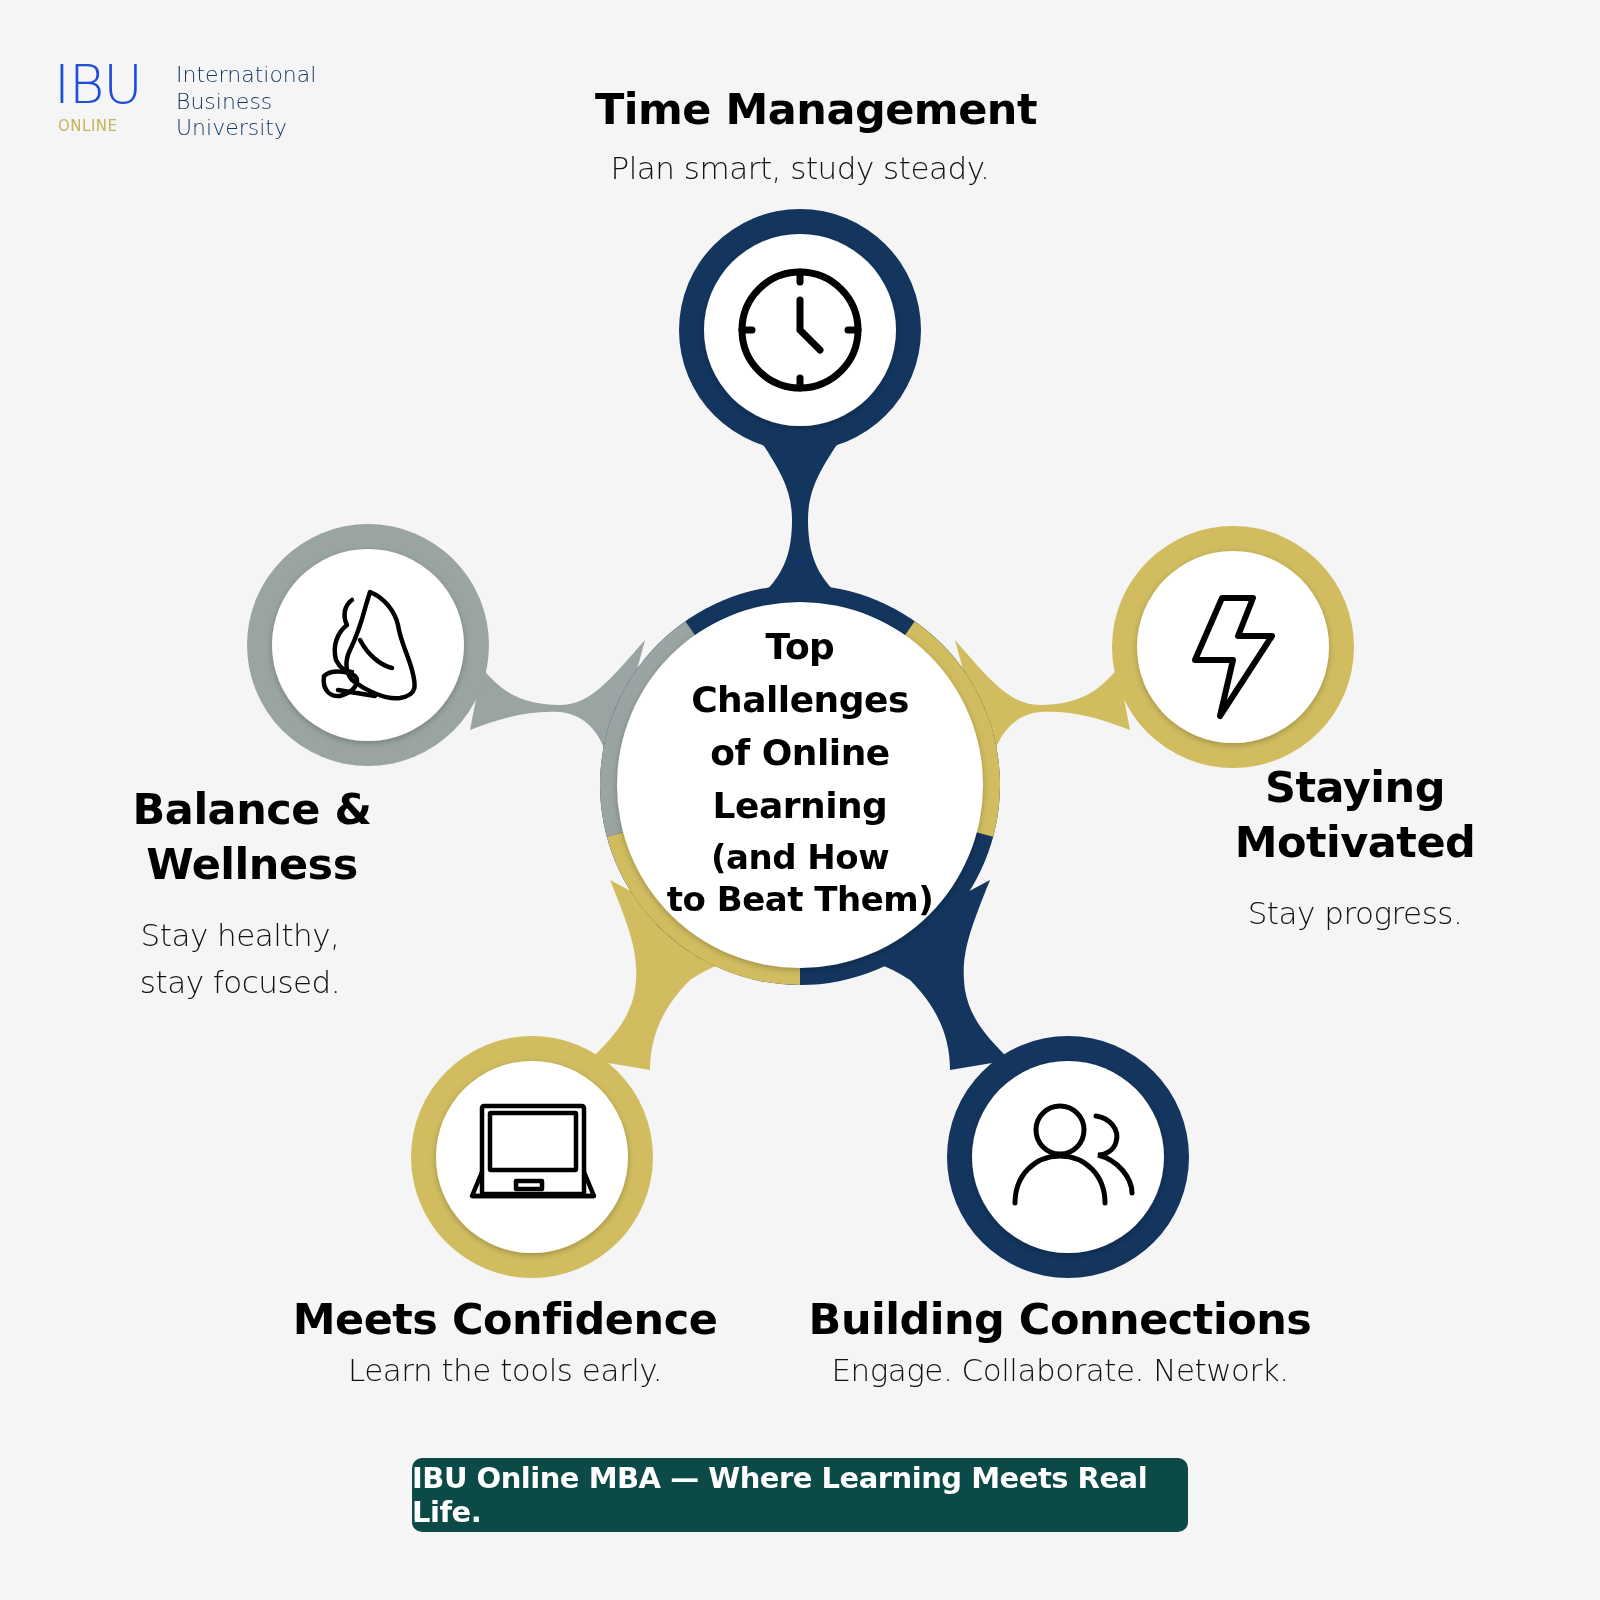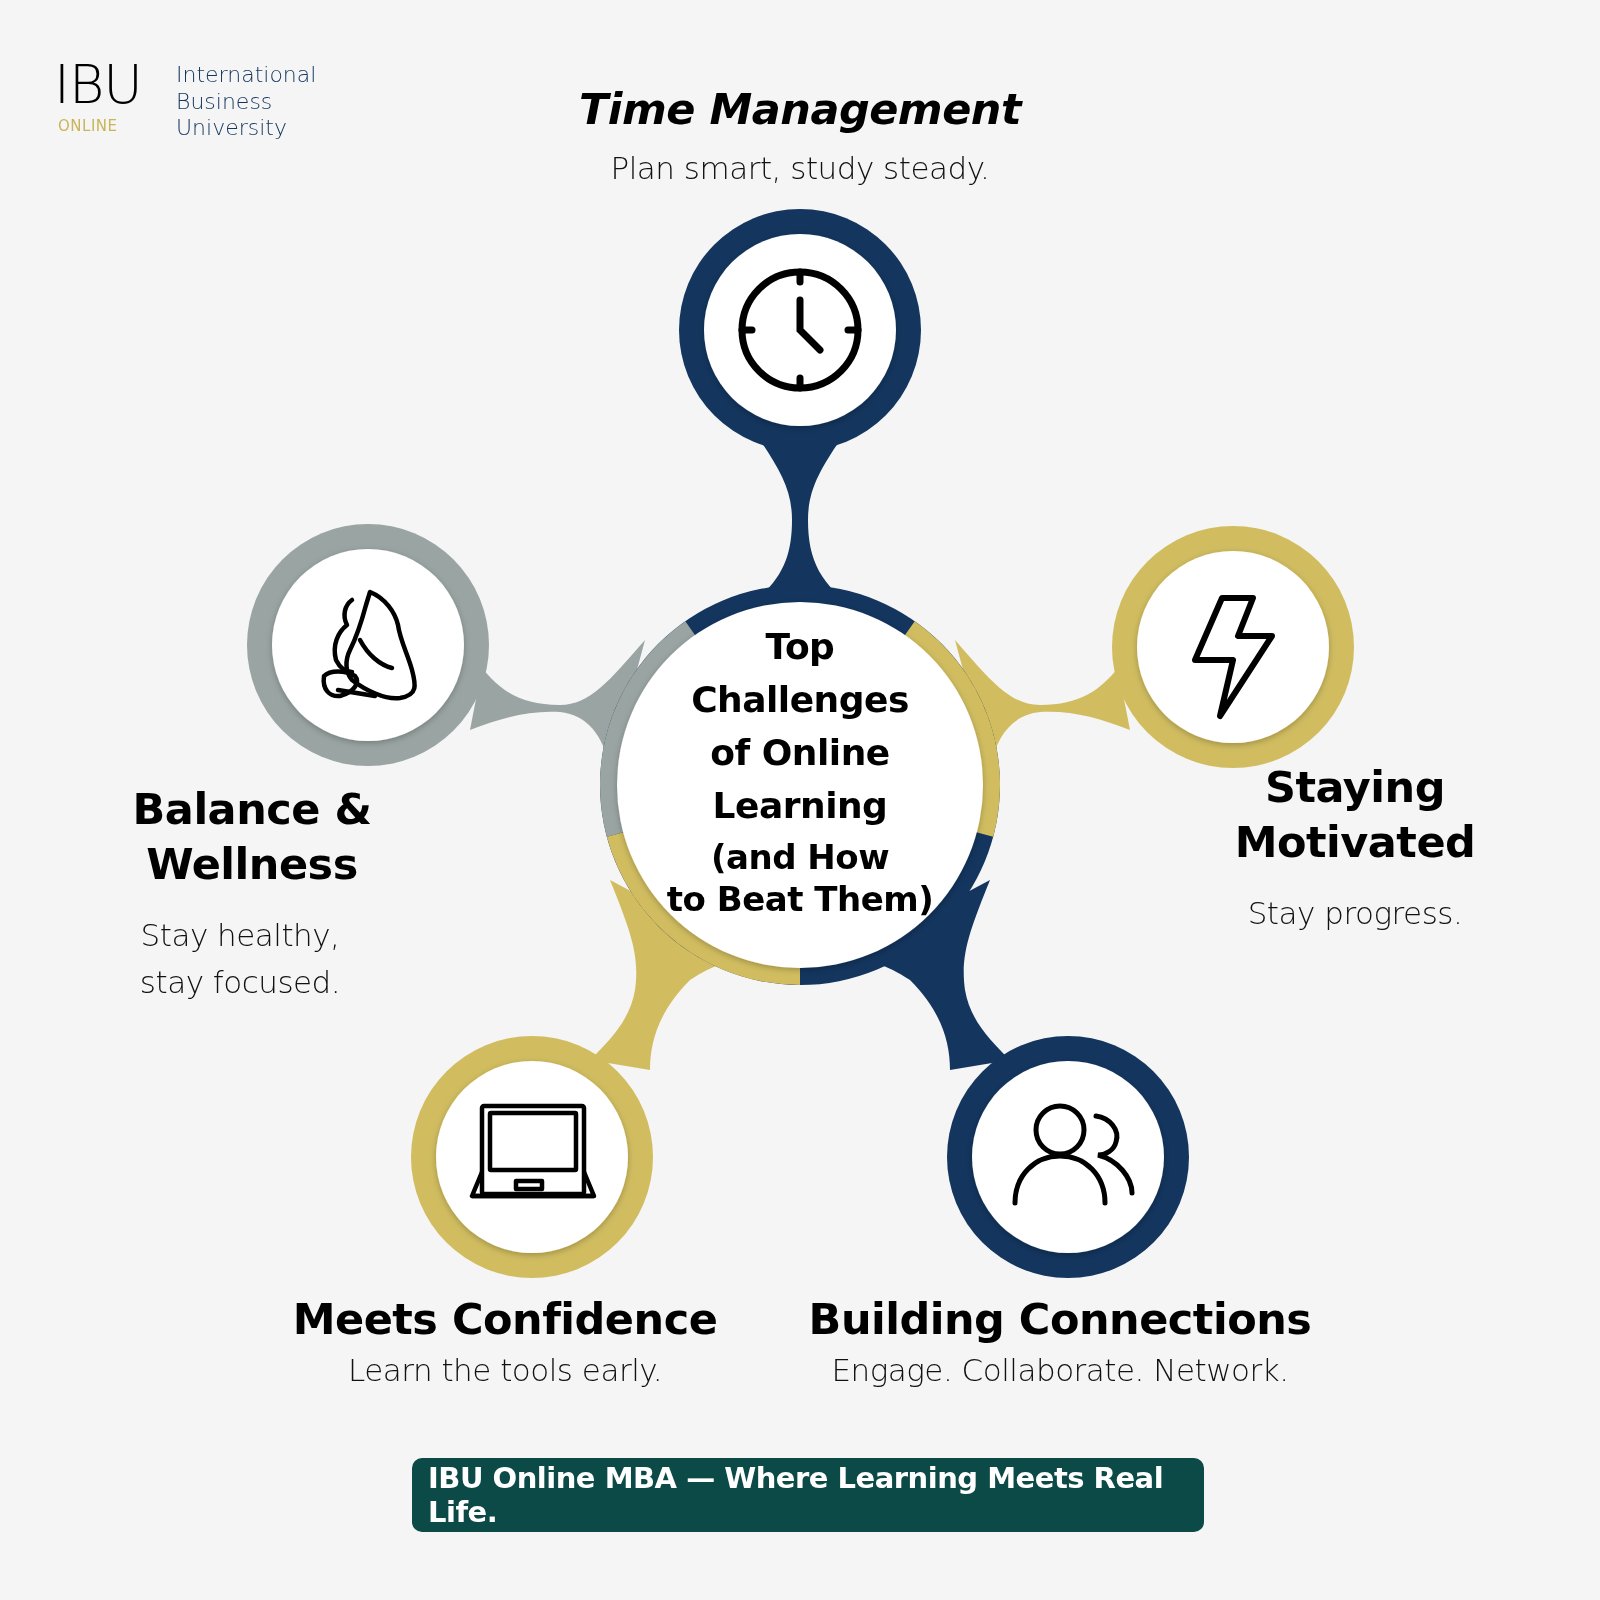--- a/index.html
+++ b/index.html
@@ -4,38 +4,38 @@
 <style>
   html, body { margin:0; padding:0; }
   body {
     width:1600px; height:1600px; position:relative; overflow:hidden;
     background:#f5f5f5;
     font-family:"Liberation Sans", "DejaVu Sans", sans-serif;
     color:#000;
   }
   .abs { position:absolute; }
   
-  .logo-ibu { left:54px; top:58px; font-size:54px; line-height:54px; color:#000000; font-weight:300; letter-spacing:-1px; font-family:"DejaVu Sans", sans-serif; }
+  .logo-ibu { left:54px; top:58px; font-size:54px; line-height:54px; color:#1d4ed8; font-weight:300; letter-spacing:-1px; font-family:"DejaVu Sans", sans-serif; }
   .logo-online { left:58px; top:117px; font-size:15px; color:#c9b45a; font-weight:400; letter-spacing:0.5px; font-family:"DejaVu Sans", sans-serif; }
   .logo-name { left:176px; top:62px; font-size:22px; line-height:26.5px; color:#13355e; font-family:"DejaVu Sans", sans-serif; font-weight:300; }
   .logo-name div { white-space:nowrap; }
 
   svg.diagram { position:absolute; left:0; top:0; }
 
   .title { font-weight:700; font-size:43px; line-height:55px; text-align:center; letter-spacing:-0.5px; font-family:"DejaVu Sans", sans-serif; }
   .sub { font-size:31px; line-height:47px; text-align:center; color:#111; font-family:"DejaVu Sans", sans-serif; font-weight:300; letter-spacing:-0.5px; }
 
   .center-text { left:620px; top:620px; width:360px; text-align:center; font-family:"DejaVu Sans", sans-serif; font-weight:700; }
   .center-main { font-size:36px; line-height:53px; letter-spacing:-0.5px; }
   .center-sub { font-size:34px; line-height:42px; margin-top:4px; letter-spacing:-0.5px; }
 
   .footer {
     left:412px; top:1458px; width:776px; height:74px; border-radius:10px;
     background:#0c4a47; color:#fff; display:flex; align-items:center; justify-content:center;
-    font-weight:700; font-size:29px; letter-spacing:-0.5px; font-family:"DejaVu Sans", sans-serif;padding-left:16px;
+    font-weight:700; font-size:29px; letter-spacing:-0.5px; font-family:"DejaVu Sans", sans-serif;
   }
 </style>
 </head>
 <body>
 
 <div class="abs logo-ibu">IBU</div>
 <div class="abs logo-online">ONLINE</div>
 <div class="abs logo-name">
   <div>International</div>
   <div>Business</div>
@@ -136,21 +136,21 @@
     <div>Challenges</div>
     <div>of Online</div>
     <div>Learning</div>
   </div>
   <div class="center-sub">
     <div>(and How</div>
     <div>to Beat Them)</div>
   </div>
 </div>
 
-<div class="abs title" style="left:500px; top:82px; width:600px;font-style:italic;">Time Management</div>
+<div class="abs title" style="left:516px; top:82px; width:600px;">Time Management</div>
 <div class="abs sub" style="left:500px; top:145px; width:600px;">Plan smart, study steady.</div>
 
 <div class="abs title" style="left:1180px; top:760px; width:350px;">
   <div>Staying</div>
   <div>Motivated</div>
 </div>
 <div class="abs sub" style="left:1180px; top:890px; width:350px;">
   <div>Stay progress.</div>
 </div>
 

